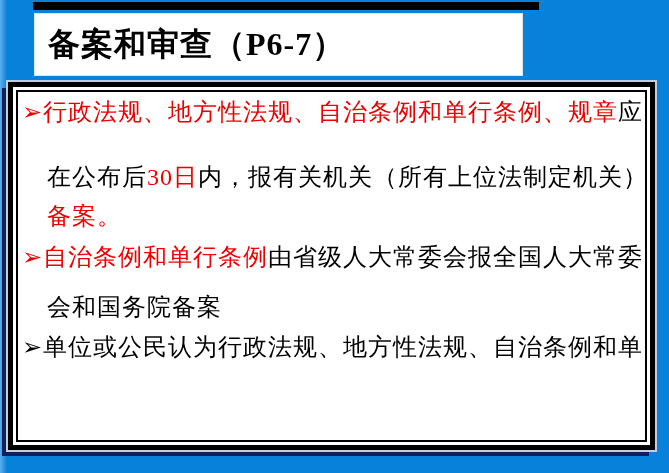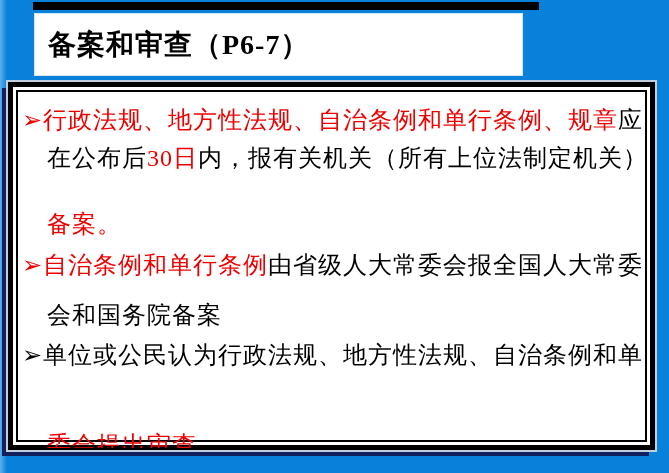--- a/index.html
+++ b/index.html
@@ -11,34 +11,34 @@
   .top-bar{
     position:absolute;left:33px;top:2px;width:506px;height:8px;
     background:#000;
   }
   .title-box{
     position:absolute;left:35px;top:14px;width:487px;height:61px;
     background:#fff;display:flex;align-items:center;
     box-shadow:0 0 0 1px #d8e6f2;
   }
   .title-box h1{
-    margin:0;padding:0 0 0 13px;font-size:28px;font-weight:bold;color:#000;
+    margin:0;padding:0 0 0 13px;font-size:32px;font-weight:bold;color:#000;
     letter-spacing:1px;white-space:nowrap;
   }
   .content-frame{
     position:absolute;left:8px;top:82px;width:647px;height:368px;
     box-sizing:border-box;background:#fff;border:5px solid #000;
     box-shadow:0 0 0 2px #c2cede, -6px 6px 0 0 #12205e;
   }
   .content-inner{
     position:absolute;top:0;left:0;right:0;bottom:0;
     margin:3px;border:2px solid #000;background:#fff;
   }
   .text-area{
-    position:relative;width:100%;height:100%;overflow:hidden;margin-top:8px;
+    position:relative;width:100%;height:100%;overflow:hidden;
   }
   .line{
     position:absolute;left:4px;white-space:nowrap;
     font-size:24px;line-height:34px;height:34px;letter-spacing:1px;
     font-weight:500;
   }
   .line.indent{padding-left:25px;}
   .line span[data-color="red"]{color:#ee0000;}
   .line span[data-color="black"]{color:#000;}
 </style>
@@ -48,21 +48,20 @@
 <div class="top-bar"></div>
 
 <div class="title-box">
   <h1>备案和审查（P6-7）</h1>
 </div>
 
 <div class="content-frame">
   <div class="content-inner">
     <div class="text-area">
         <div class="line" style="top: 3px;"><span data-color="red">➢</span><span data-color="red">行政法规、地方性法规、自治条例和单行条例、规章</span><span data-color="black">应</span></div>
-        <div class="line indent" style="top: 41px;"><span data-color="black">在公布后</span><span data-color="red">30日</span><span data-color="black">内，报有关机关（所有上位法制定机关）</span></div>
+        <div class="line indent" style="top: 68px;"><span data-color="black">在公布后</span><span data-color="red">30日</span><span data-color="black">内，报有关机关（所有上位法制定机关）</span></div>
         <div class="line indent" style="top: 107px;"><span data-color="red">备案。</span></div>
         <div class="line" style="top: 148px;"><span data-color="red">➢</span><span data-color="red">自治条例和单行条例</span><span data-color="black">由省级人大常委会报全国人大常委</span></div>
         <div class="line indent" style="top: 200px; font-family: Liberation Mono, monospace;"><span data-color="black">会和国务院备案</span></div>
         <div class="line" style="top: 238px;"><span data-color="black">➢</span><span data-color="black">单位或公民认为行政法规、地方性法规、自治条例和单</span></div>
-        <div class="line indent" style="top: 328px;"><span data-color="red">委会提出审查</span></div>
       </div>
   </div>
 </div>
 
 </body></html>

